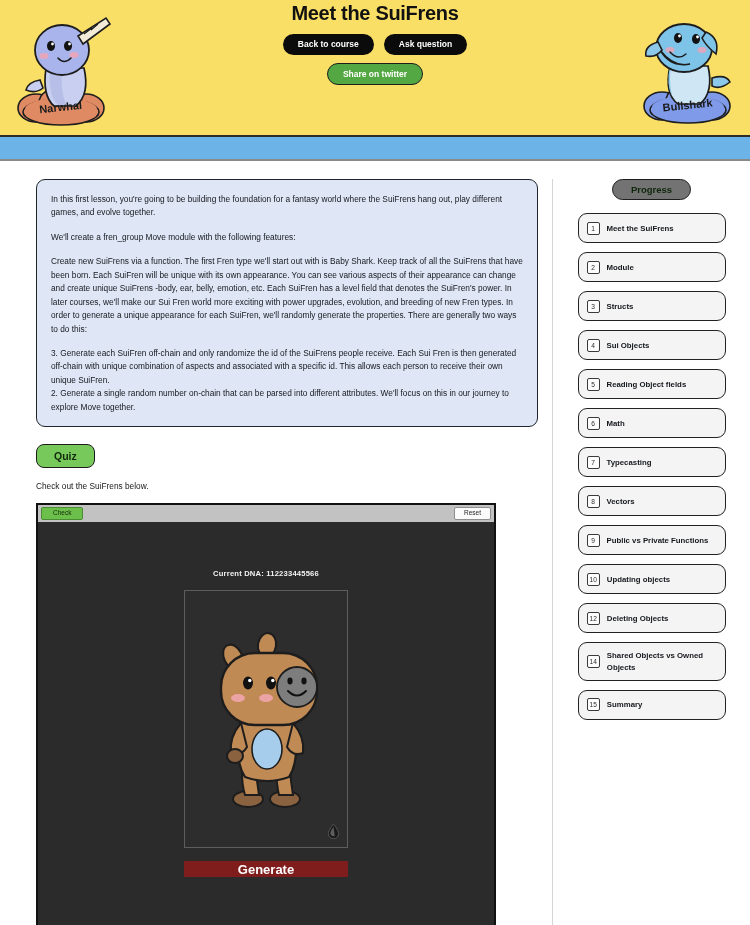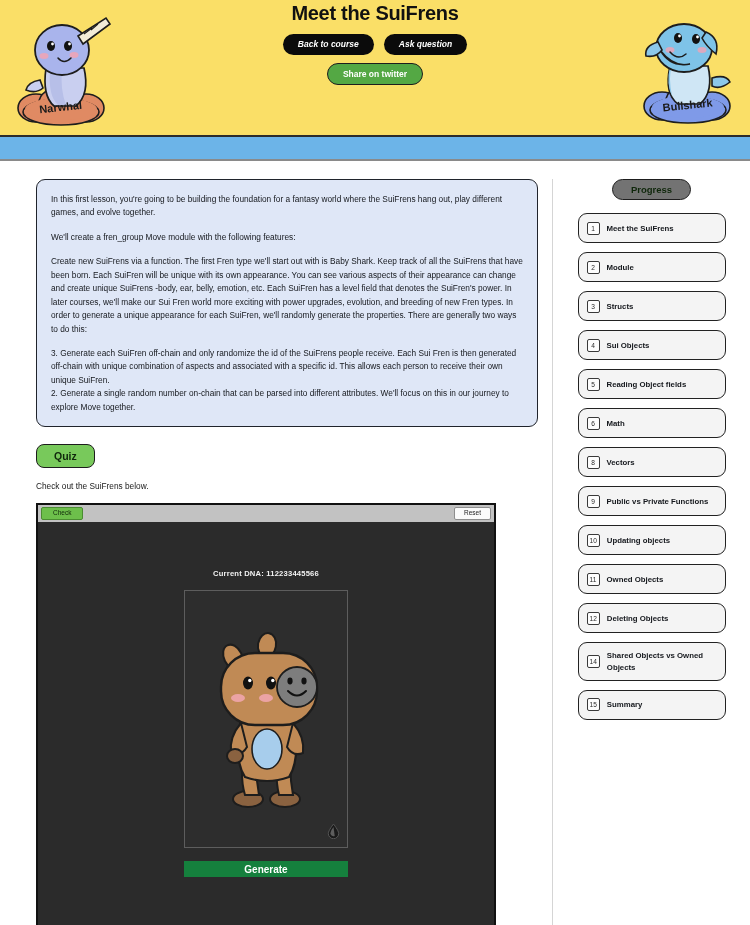--- a/index.html
+++ b/index.html
@@ -32,21 +32,20 @@
     font-size: 20px;
     font-weight: bold;
     letter-spacing: -0.3px;
     color: #111;
     margin-bottom: 9px;
   }
   .btn-row {
     display: flex;
     gap: 10px;
     margin-bottom: 8px;
-    font-style: italic;
   }
   .pill {
     border-radius: 40px;
     font-size: 8.5px;
     font-weight: bold;
     padding: 6px 15px;
     line-height: 1;
     white-space: nowrap;
     cursor: pointer;
     user-select: none;
@@ -192,23 +191,23 @@
     position: absolute;
     right: 7px;
     bottom: 8px;
     width: 13px;
     height: 16px;
   }
   .generate-btn {
     margin-top: 13px;
     width: 164px;
     height: 16px;
-    background: #15803d;
+    background: #7f1d1d;
     color: #ffffff;
-    font-size: 10px;
+    font-size: 13px;
     font-weight: bold;
     display: flex;
     align-items: center;
     justify-content: center;
     cursor: pointer;
     user-select: none;
   }
 
   
   .progress-badge {
@@ -448,34 +447,34 @@
         </div>
         <div class="lesson">
           <span class="lesson-num">5</span>
           <span class="lesson-label">Reading Object fields</span>
         </div>
         <div class="lesson">
           <span class="lesson-num">6</span>
           <span class="lesson-label">Math</span>
         </div>
         <div class="lesson">
+          <span class="lesson-num">7</span>
+          <span class="lesson-label">Typecasting</span>
+        </div>
+        <div class="lesson">
           <span class="lesson-num">8</span>
           <span class="lesson-label">Vectors</span>
         </div>
         <div class="lesson">
           <span class="lesson-num">9</span>
           <span class="lesson-label">Public vs Private Functions</span>
         </div>
         <div class="lesson">
           <span class="lesson-num">10</span>
           <span class="lesson-label">Updating objects</span>
-        </div>
-        <div class="lesson">
-          <span class="lesson-num">11</span>
-          <span class="lesson-label">Owned Objects</span>
         </div>
         <div class="lesson">
           <span class="lesson-num">12</span>
           <span class="lesson-label">Deleting Objects</span>
         </div>
         <div class="lesson">
           <span class="lesson-num">14</span>
           <span class="lesson-label">Shared Objects vs Owned Objects</span>
         </div>
         <div class="lesson">

